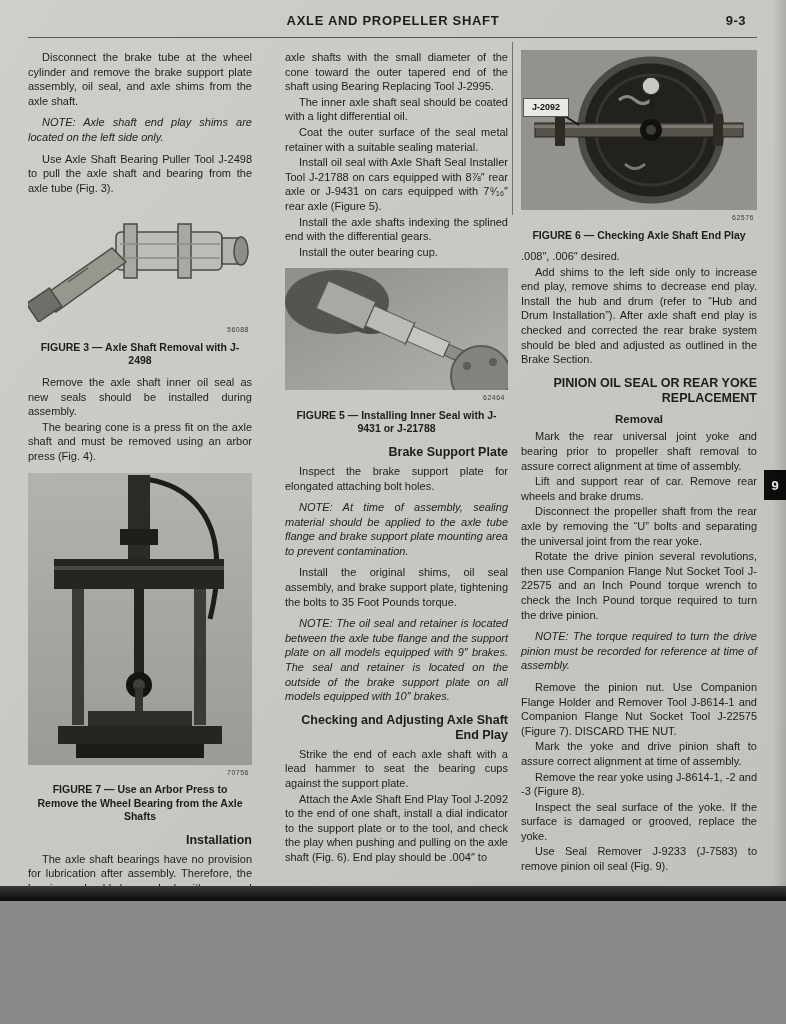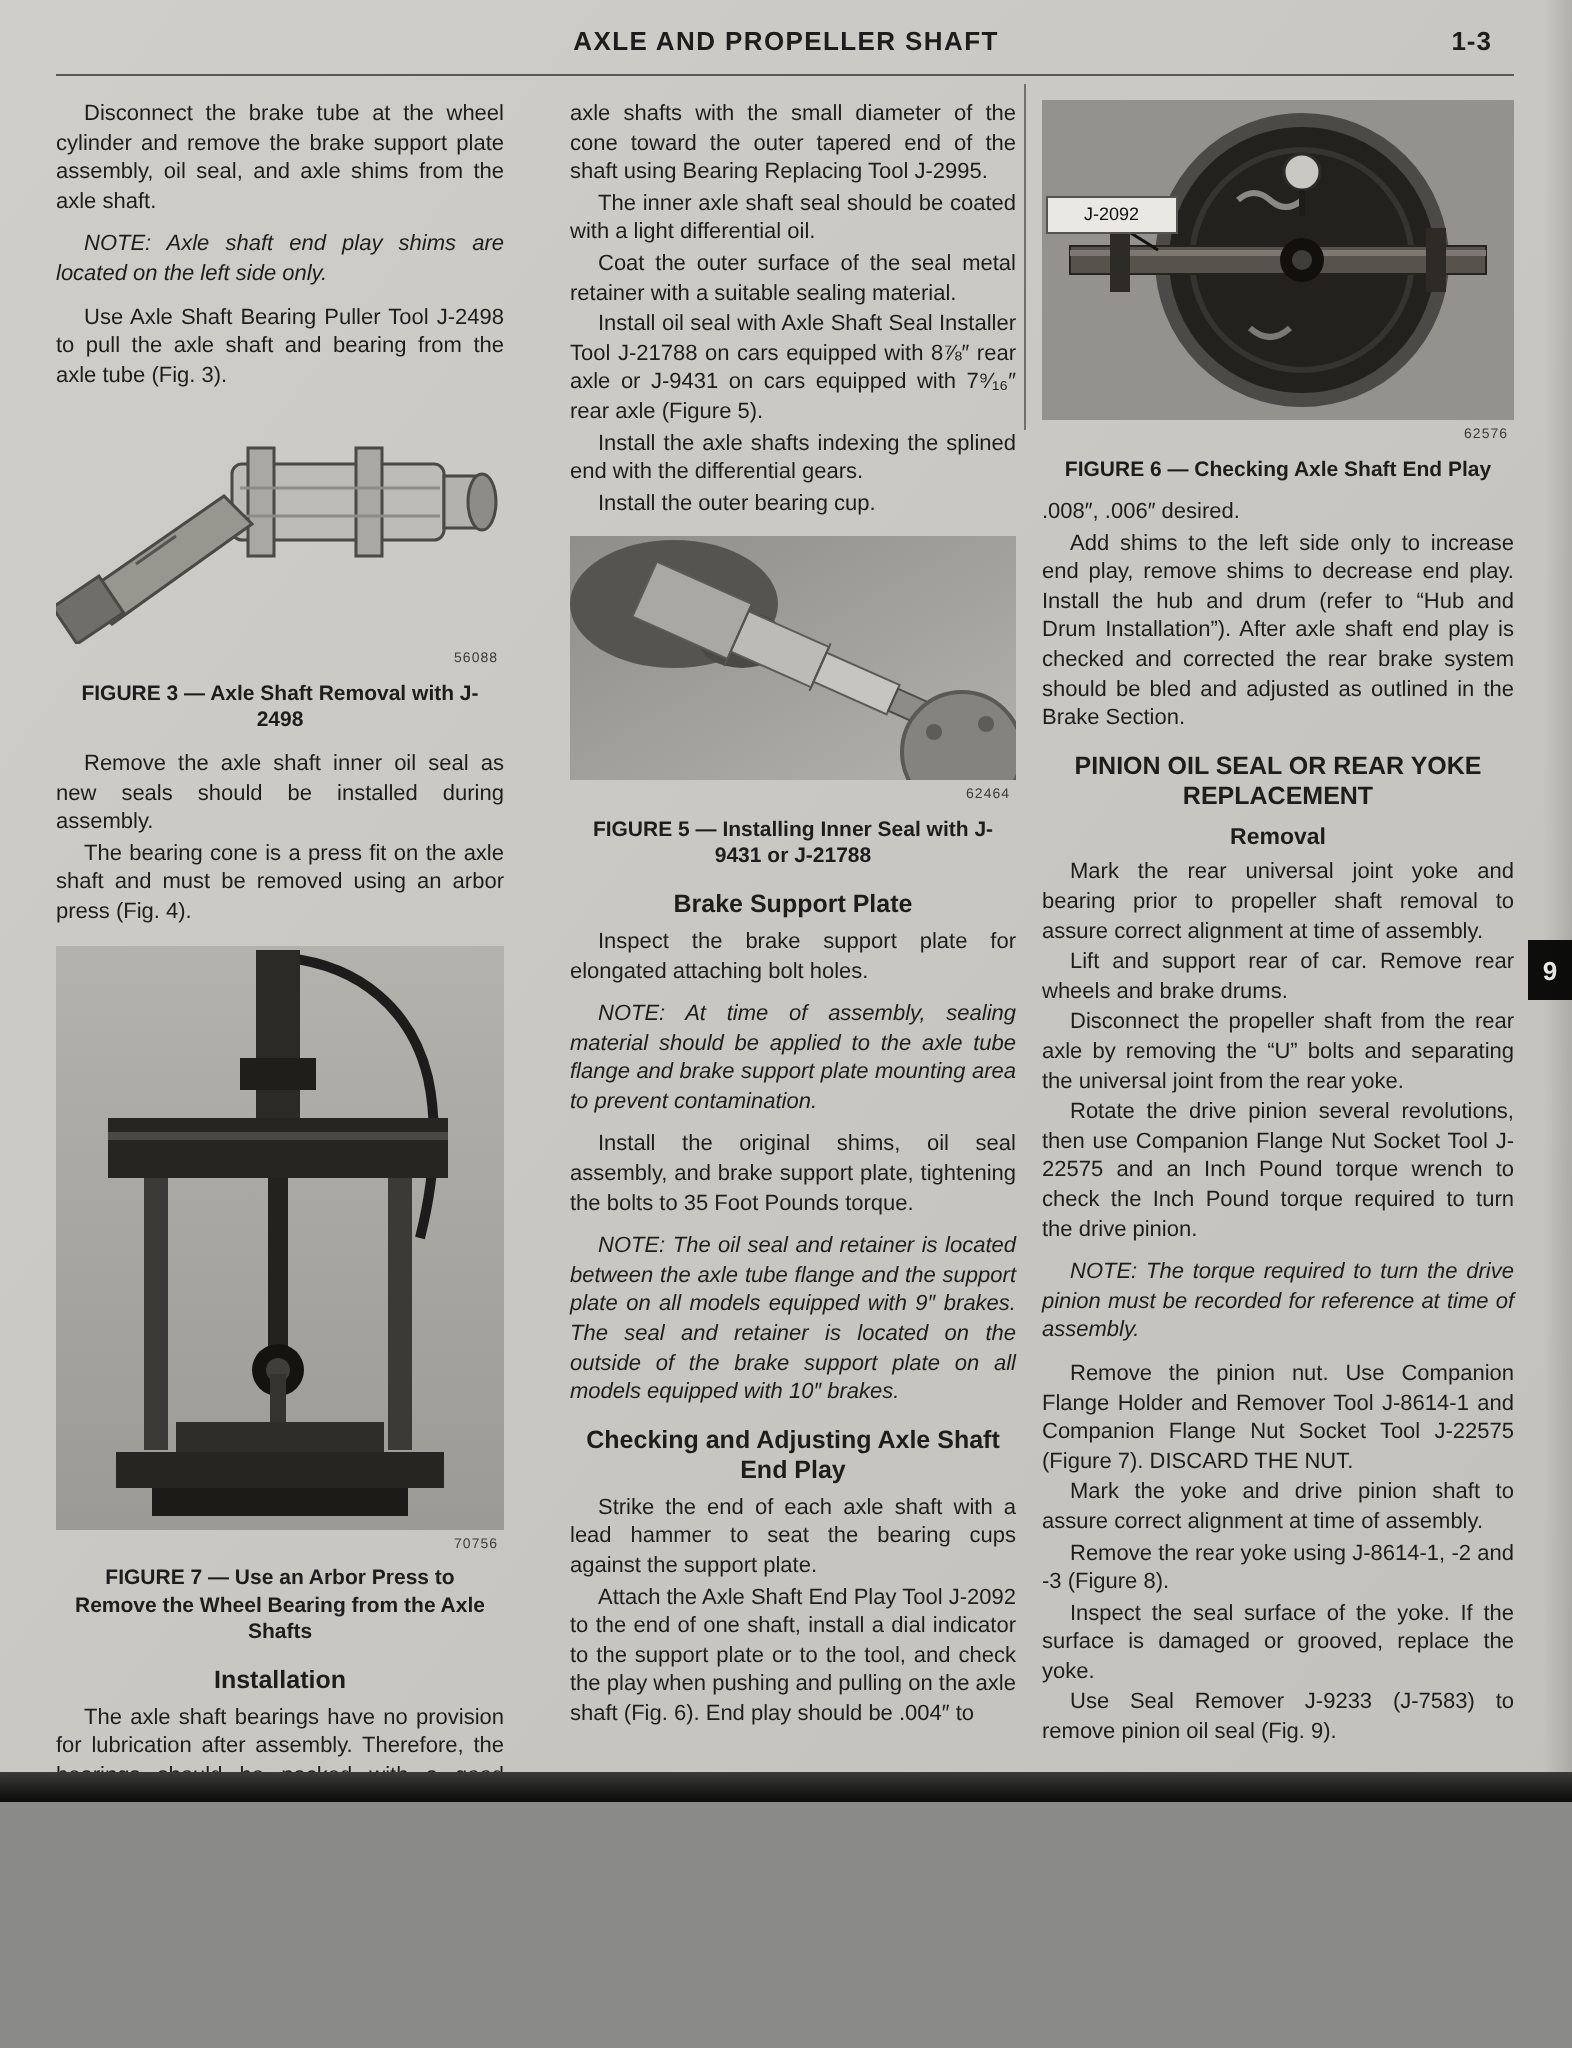--- a/index.html
+++ b/index.html
@@ -15,47 +15,47 @@
   .header-page-num { position:absolute; right:12px; top:0; font-size:13px; font-weight:bold; letter-spacing:0.5px; }
   .header-rule { position:absolute; top:37px; left:28px; width:729px; height:1px; background:#5a5954; }
   .columns { position:absolute; top:50px; left:28px; width:729px; display:flex; }
   .col { font-size:11px; line-height:14.6px; text-align:justify; }
   .col1 { width:224px; margin-right:33px; }
   .col2 { width:223px; margin-right:13px; }
   .col3 { width:236px; }
   p.body { margin:0 0 1px 0; }
   p.indent { text-indent:14px; }
   p.note { font-style:italic; margin:7px 0; text-indent:14px; }
-  h3.sec { font-size:12.5px; font-weight:bold; text-align:center; line-height:15px; margin:9px 0 4px; }
+  h3.sec { font-size:12.5px; font-weight:bold; text-align:right; line-height:15px; margin:9px 0 4px; }
   h4.sub { font-size:11.5px; font-weight:bold; text-align:center; margin:6px 0 3px; }
   figure { margin:9px 0 7px; }
   .fig-art { position:relative; overflow:hidden; }
   .fig-art svg { display:block; }
   .fig-id { font-size:7px; text-align:right; color:#3c3b38; margin:1px 3px 0 0; letter-spacing:0.5px; }
   figcaption { font-size:10.5px; font-weight:bold; text-align:center; line-height:13.5px; margin-top:3px; padding:0 6px; }
   .fig6-label {
     position:absolute; left:2px; top:48px; background:#e9e8e3; color:#111;
-    font-size:9px; font-weight:normal; padding:1px 18px; border:1px solid #55544f;
+    font-size:9px; font-weight:bold; padding:1px 8px; border:1px solid #55544f;
   }
   .column-divider { position:absolute; left:512px; top:42px; width:1px; height:173px; background:#71706b; }
   .side-tab {
     position:absolute; right:0; top:470px; width:22px; height:30px; background:#0d0d0c;
     color:#efeeea; font-size:13px; font-weight:bold; display:flex; align-items:center; justify-content:center;
   }
   .bottom-bar { position:absolute; left:0; bottom:0; width:100%; height:15px; background:linear-gradient(#3a3a38,#0b0b0a); }
   .right-shade { position:absolute; right:0; top:0; width:14px; height:100%; background:linear-gradient(to right, rgba(0,0,0,0), rgba(0,0,0,0.12)); pointer-events:none; }
 </style>
 </head>
 <body>
 
 <div class="page">
 
   <header class="page-header">
     <div class="header-title">AXLE AND PROPELLER SHAFT</div>
-    <div class="header-page-num">1-3</div>
+    <div class="header-page-num">9-3</div>
   </header>
   <div class="header-rule"></div>
 
   <main class="columns">
 
     <section class="col col1">
       <p class="body indent">Disconnect the brake tube at the wheel cylinder and remove the brake support plate assembly, oil seal, and axle shims from the axle shaft.</p>
       <p class="note">NOTE: Axle shaft end play shims are located on the left side only.</p>
       <p class="body indent">Use Axle Shaft Bearing Puller Tool J-2498 to pull the axle shaft and bearing from the axle tube (Fig. 3).</p>
 

